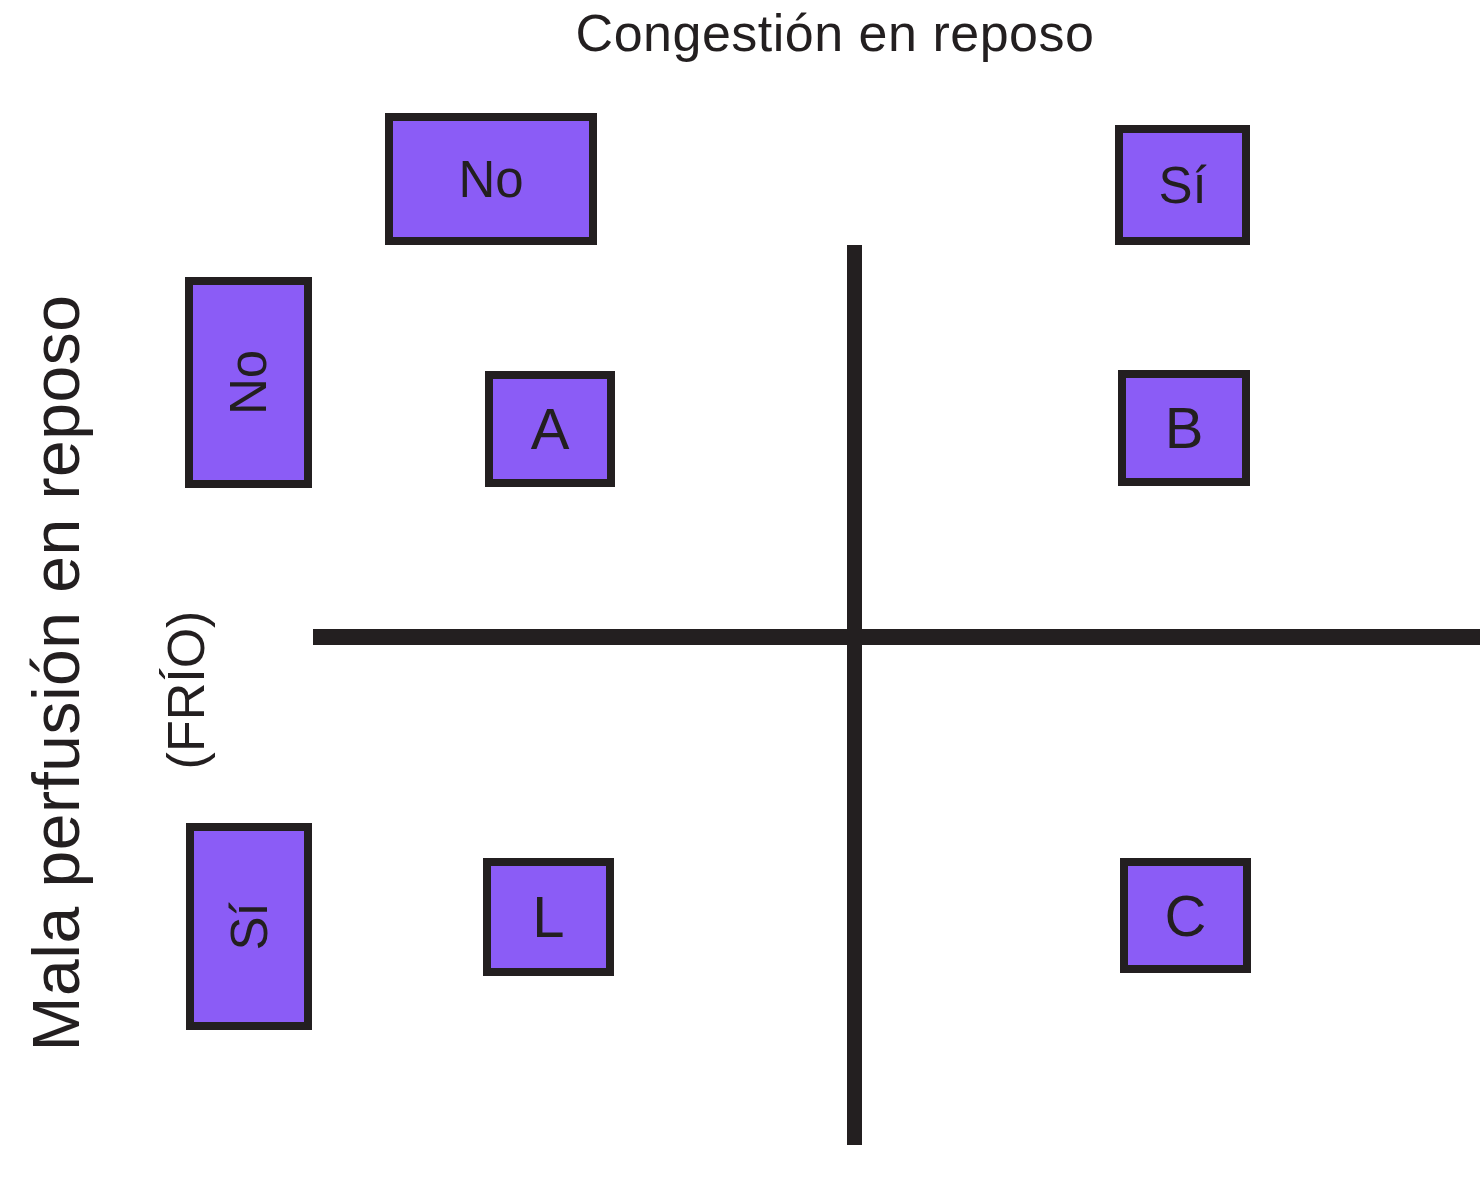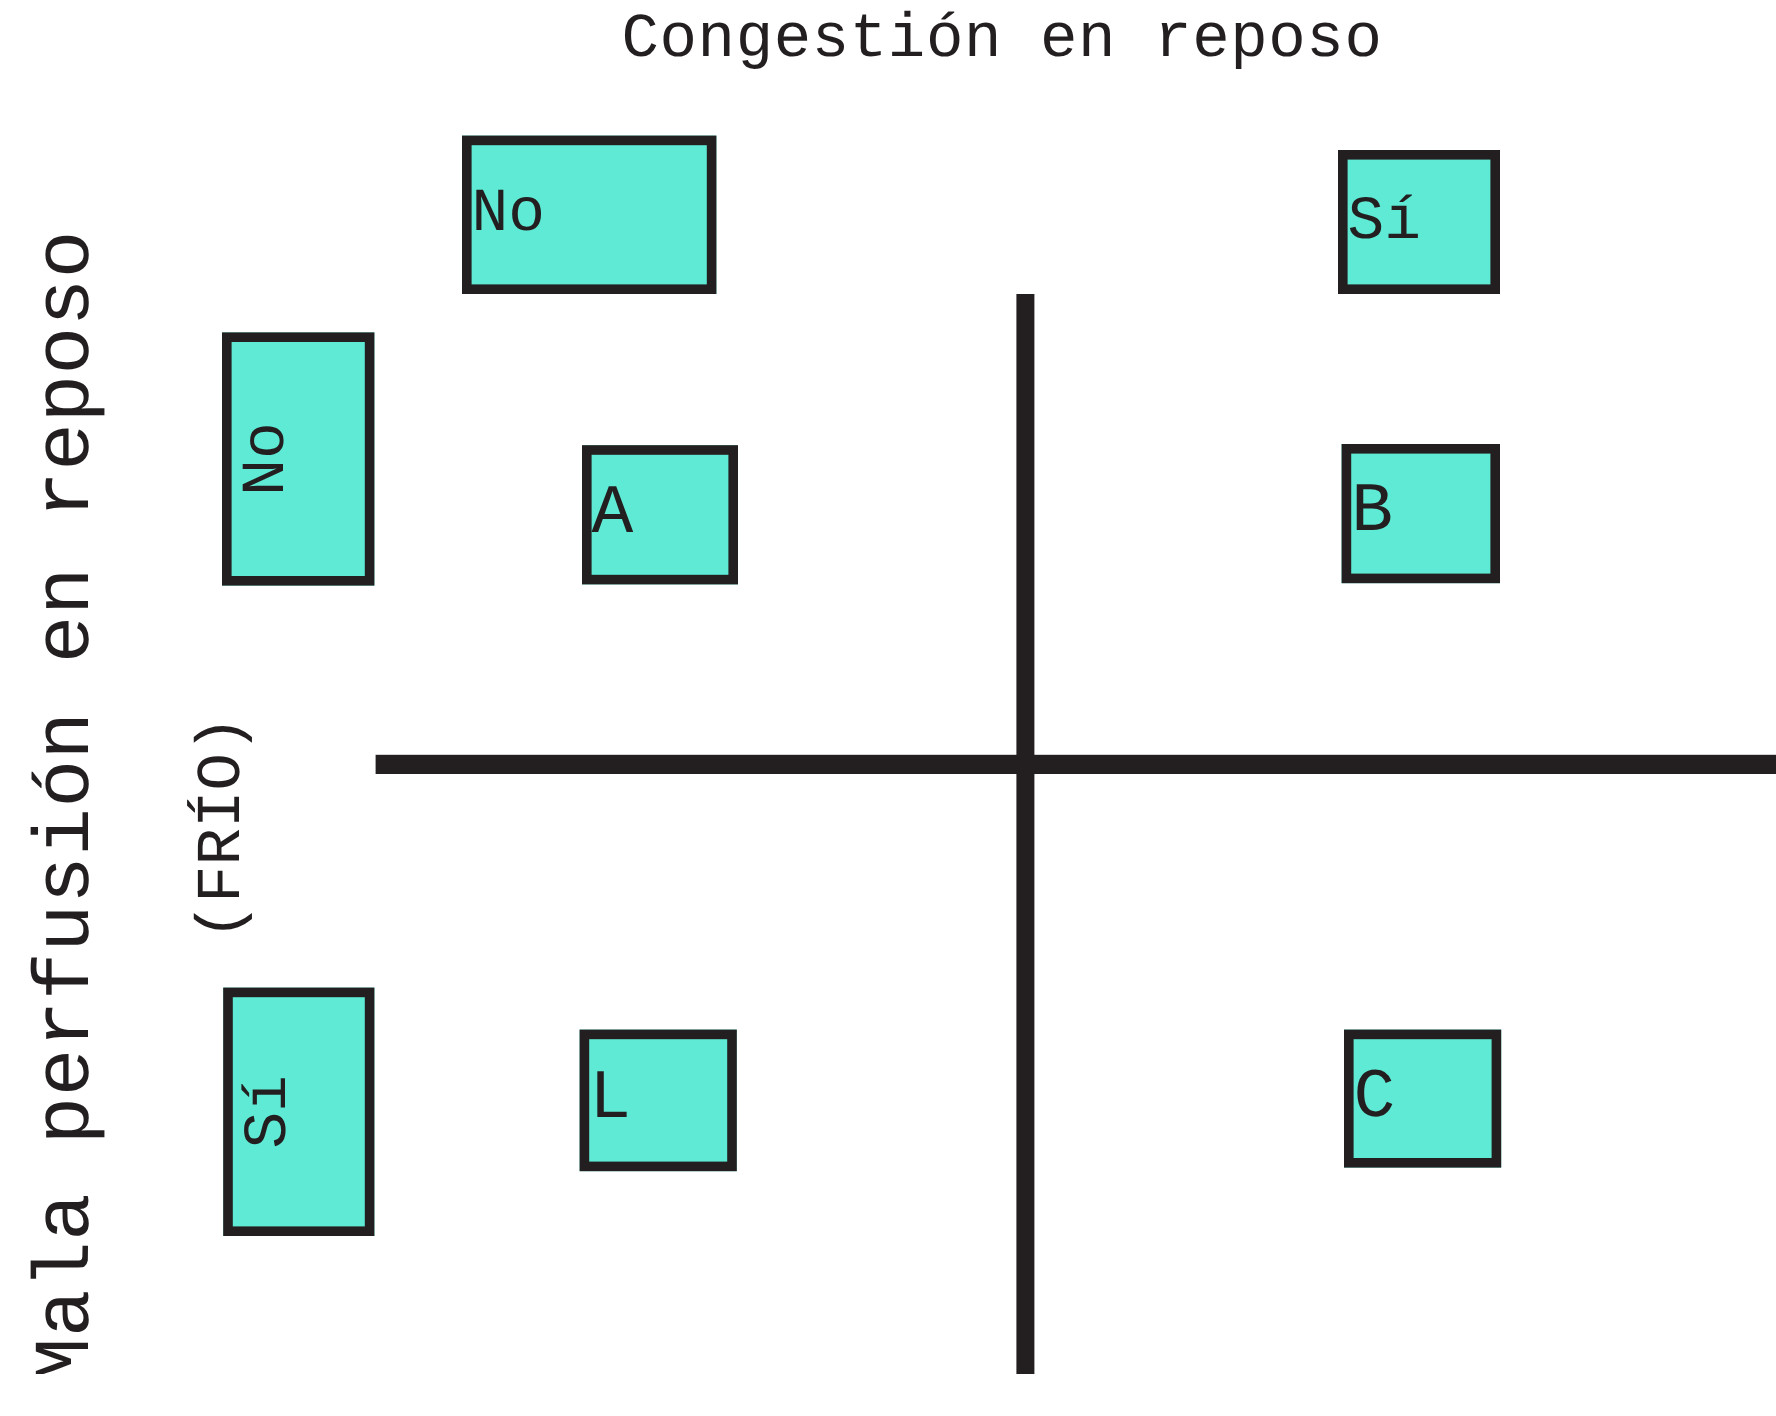--- a/index.html
+++ b/index.html
@@ -2,44 +2,45 @@
 <html style="--ink: #231f20;"><head>
 <meta charset="utf-8">
 <style>
   html, body { margin: 0; padding: 0; background: #ffffff; }
   .canvas {
     position: relative;
     width: 1480px;
     height: 1145px;
     background: #ffffff;
     overflow: hidden;
-    font-family: Liberation Mono, monospace;
+    font-family: Liberation Sans, sans-serif;
     color: var(--ink, #231f20);
   }
   .title {
     position: absolute;
     left: 400px;
     top: 4px;
     width: 870px;
     text-align: center;
     font-size: 52px;
     line-height: 59px;
     letter-spacing: 0.5px;
   }
   .title div { white-space: nowrap; }
   .line { position: absolute; background: var(--ink, #231f20); }
   .vline { left: 847px; top: 245px; width: 15px; height: 935px; }
   .hline { left: 313px; top: 629px; width: 1167px; height: 16px; }
   .box {
     position: absolute;
     box-sizing: border-box;
     border: 8px solid var(--ink, #231f20);
-    background: #5eead4;
+    background: #8b5cf6;
     display: flex;
     align-items: center;
+    justify-content: center;
   }
   .box span { line-height: 1; }
   .hdr-font { font-size: 51px; }
   .qletter { font-size: 58px; }
   .rot-inner {
     transform: rotate(-90deg);
     white-space: nowrap;
     line-height: 1;
   }
   .rot-free {

